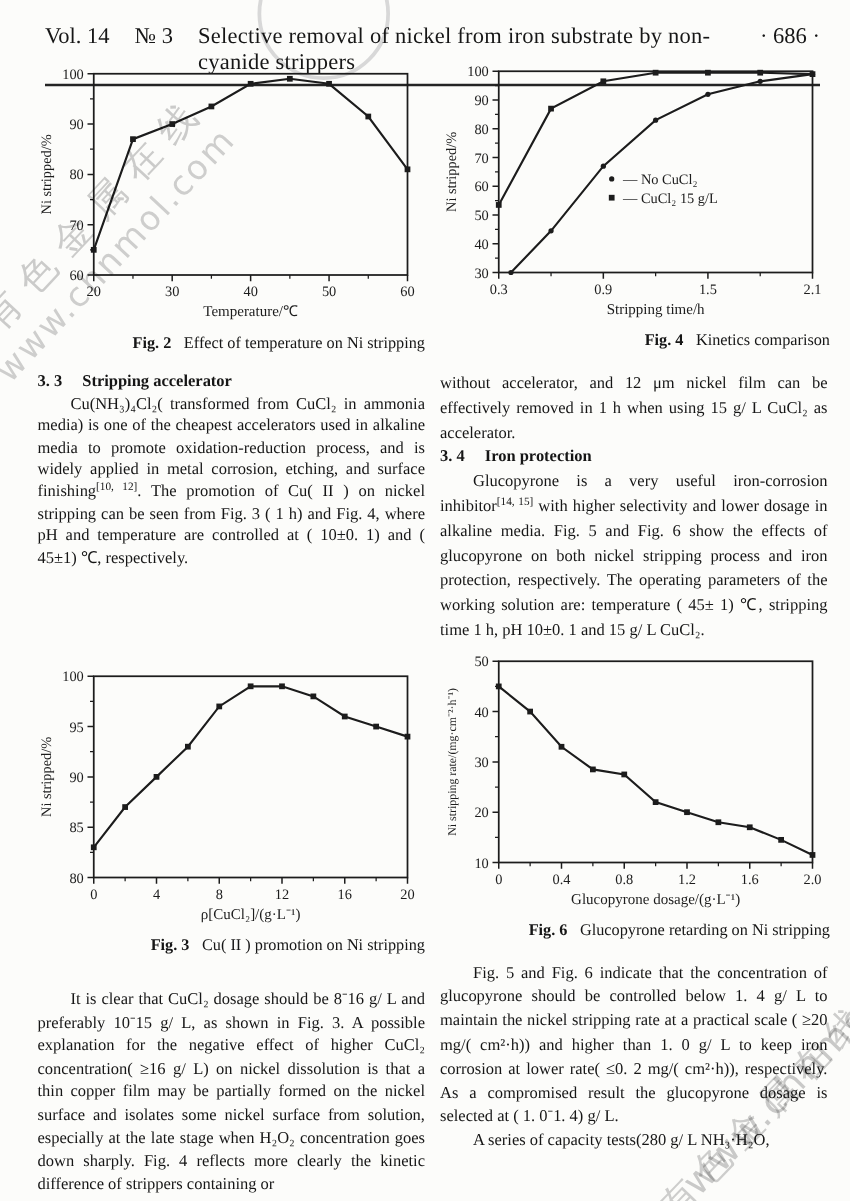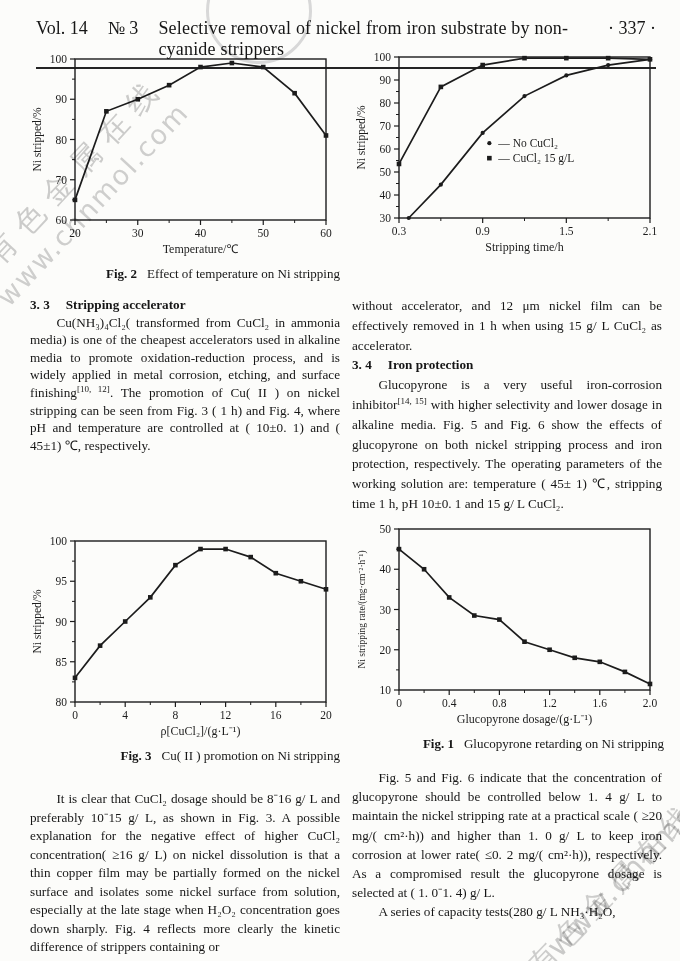--- a/index.html
+++ b/index.html
@@ -39,21 +39,21 @@
 <body>
 
 <div class="page">
 
   <div class="wm-circle"></div>
 
   <div class="header">
     <span>Vol. 14</span>
     <span>№ 3</span>
     <span class="title">Selective removal of nickel from iron substrate by non-cyanide strippers</span>
-    <span>· 337 ·</span>
+    <span>· 686 ·</span>
   </div>
 
   <div class="figure" style="left:28px;top:50px;width:312px;">
     <svg width="312" height="207" style="font-family: &quot;Liberation Serif&quot;, serif;">
         <rect x="47" y="9" width="251" height="161" fill="none" stroke="#1c1c1c" stroke-width="1.4"></rect>
         <line x1="47" y1="170" x2="47" y2="175" stroke="#1c1c1c" stroke-width="1.2"></line>
         <text x="47" y="187" text-anchor="middle" font-size="11.5" fill="#1c1c1c">20</text>
         <line x1="109.75" y1="170" x2="109.75" y2="175" stroke="#1c1c1c" stroke-width="1.2"></line>
         <text x="109.75" y="187" text-anchor="middle" font-size="11.5" fill="#1c1c1c">30</text>
         <line x1="172.5" y1="170" x2="172.5" y2="175" stroke="#1c1c1c" stroke-width="1.2"></line>
@@ -151,20 +151,23 @@
         <rect x="128.36666666666667" y="14.75" width="4.6" height="4.6" fill="#1c1c1c"></rect>
         <rect x="170.2" y="7.8500000000000005" width="4.6" height="4.6" fill="#1c1c1c"></rect>
         <rect x="212.0333333333333" y="7.8500000000000005" width="4.6" height="4.6" fill="#1c1c1c"></rect>
         <rect x="253.86666666666662" y="7.8500000000000005" width="4.6" height="4.6" fill="#1c1c1c"></rect>
         <rect x="295.7" y="9" width="4.6" height="4.6" fill="#1c1c1c"></rect>
         <circle cx="137.36" cy="95.16000000000001" r="2.1" fill="#1c1c1c"></circle>
         <text x="146.36" y="99.16000000000001" font-size="11.5" fill="#1c1c1c">— No CuCl₂</text>
         <rect x="135.06" y="107.86000000000001" width="4.6" height="4.6" fill="#1c1c1c"></rect>
         <text x="146.36" y="114.16000000000001" font-size="11.5" fill="#1c1c1c">— CuCl₂ 15 g/L</text>
       </svg>
+    <div class="caption">
+      <b>Fig. 4</b><span>Kinetics comparison</span>
+    </div>
   </div>
 
   <div class="txt lh175" style="left:30px;top:296px;">
     <p class="sec">
       <span class="num">3. 3</span><span>Stripping accelerator</span>
     </p>
     <p class="indent"><span>Cu(NH₃)₄Cl₂( transformed from CuCl₂ in ammonia media) is one of the cheapest accelerators used in alkaline media to promote oxidation-reduction process, and is widely applied in metal corrosion, etching, and surface finishing</span><sup>[10, 12]</sup><span>. The promotion of Cu( II ) on nickel stripping can be seen from Fig. 3 ( 1 h) and Fig. 4, where pH and temperature are controlled at ( 10±0. 1) and ( 45±1) ℃, respectively.</span></p>
   </div>
 
   <div class="txt lh195" style="left:352px;top:296px;">
@@ -272,21 +275,21 @@
         <rect x="120" y="93.2375" width="4.6" height="4.6" fill="#1c1c1c"></rect>
         <rect x="145.1" y="97.2625" width="4.6" height="4.6" fill="#1c1c1c"></rect>
         <rect x="170.2" y="119.39999999999999" width="4.6" height="4.6" fill="#1c1c1c"></rect>
         <rect x="195.29999999999998" y="127.45" width="4.6" height="4.6" fill="#1c1c1c"></rect>
         <rect x="220.39999999999998" y="135.5" width="4.6" height="4.6" fill="#1c1c1c"></rect>
         <rect x="245.5" y="139.52499999999998" width="4.6" height="4.6" fill="#1c1c1c"></rect>
         <rect x="270.59999999999997" y="149.58749999999998" width="4.6" height="4.6" fill="#1c1c1c"></rect>
         <rect x="295.7" y="161.6625" width="4.6" height="4.6" fill="#1c1c1c"></rect>
       </svg>
     <div class="caption">
-      <b>Fig. 1</b><span>Glucopyrone retarding on Ni stripping</span>
+      <b>Fig. 6</b><span>Glucopyrone retarding on Ni stripping</span>
     </div>
   </div>
 
   <div class="txt lh185" style="left:30px;top:790px;">
     <p class="indent">It is clear that CuCl₂ dosage should be 8⁻16 g/ L and preferably 10⁻15 g/ L, as shown in Fig. 3. A possible explanation for the negative effect of higher CuCl₂ concentration( ≥16 g/ L) on nickel dissolution is that a thin copper film may be partially formed on the nickel surface and isolates some nickel surface from solution, especially at the late stage when H₂O₂ concentration goes down sharply. Fig. 4 reflects more clearly the kinetic difference of strippers containing or</p>
   </div>
 
   <div class="txt lh19" style="left:352px;top:768px;">
     <p class="indent">Fig. 5 and Fig. 6 indicate that the concentration of glucopyrone should be controlled below 1. 4 g/ L to maintain the nickel stripping rate at a practical scale ( ≥20 mg/( cm²·h))  and higher than 1. 0 g/ L to keep iron corrosion at lower rate( ≤0. 2 mg/( cm²·h)), respectively. As a compromised result the glucopyrone dosage is selected at ( 1. 0⁻1. 4) g/ L.</p>
     <p class="indent">A series of capacity tests(280 g/ L NH₃·H₂O,</p>

